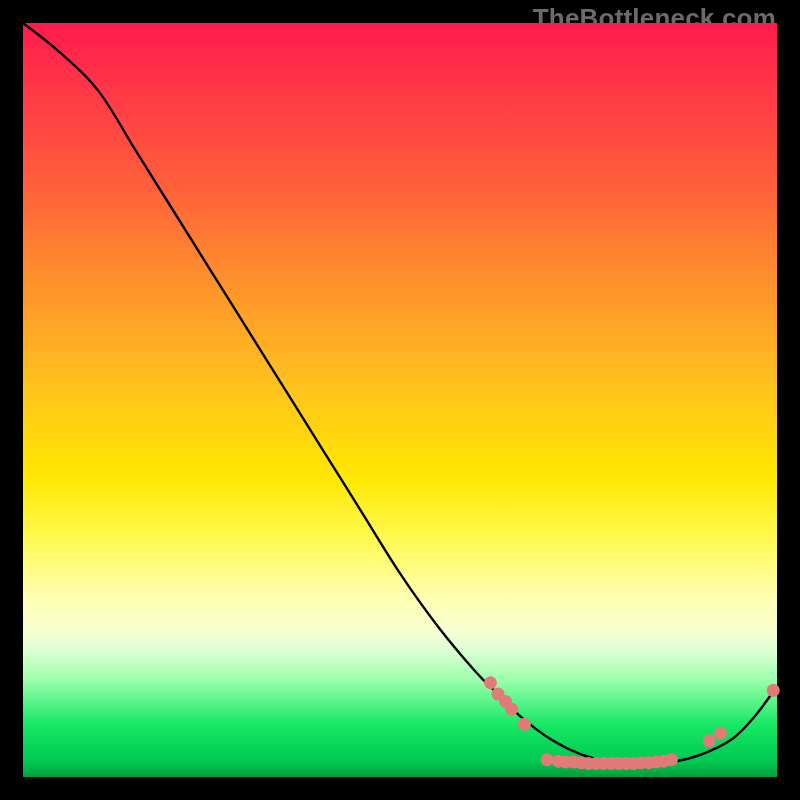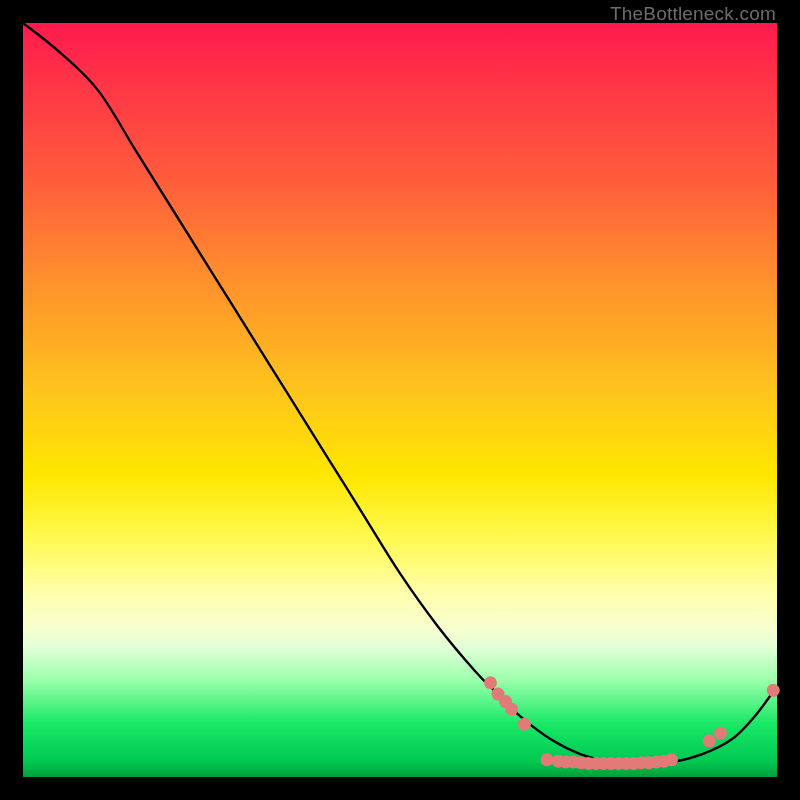--- a/index.html
+++ b/index.html
@@ -33,24 +33,25 @@
       #17e865 93%,
       #00c851 98%,
       #009e3a 100%
     );
   }
   .watermark {
     position: absolute;
     top: 3px;
     right: 24px;
     font-family: Arial, Helvetica, sans-serif;
-    font-size: 19px;
+    font-size: 26px;
     color: #6b6b6b;
     letter-spacing: 0.2px;
     user-select: none;
+    font-weight: bold;
   }
   svg.curve {
     position: absolute;
     left: 0; top: 0;
     width: 754px; height: 754px;
     overflow: visible;
   }
 </style>
 </head>
 <body>

